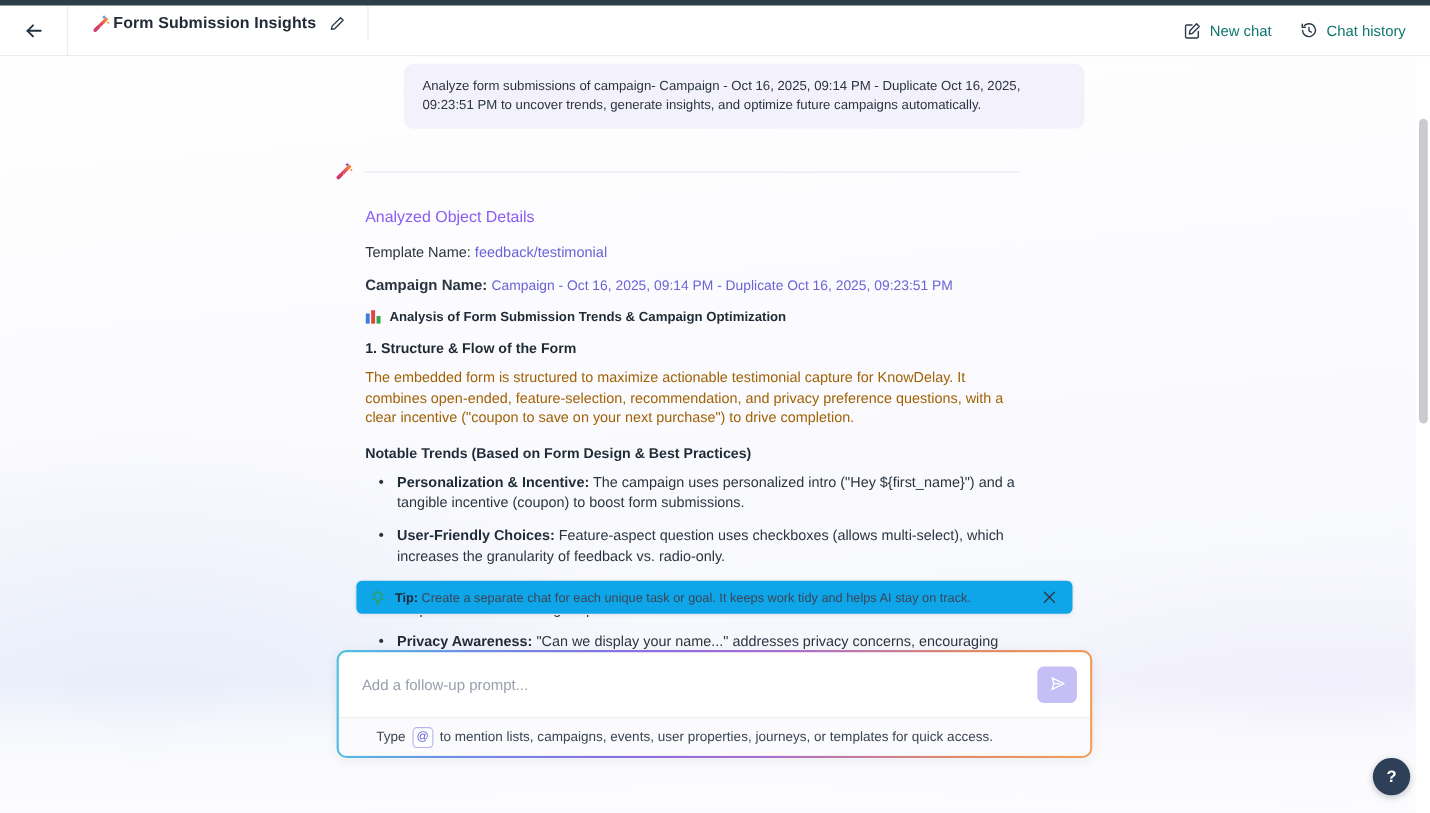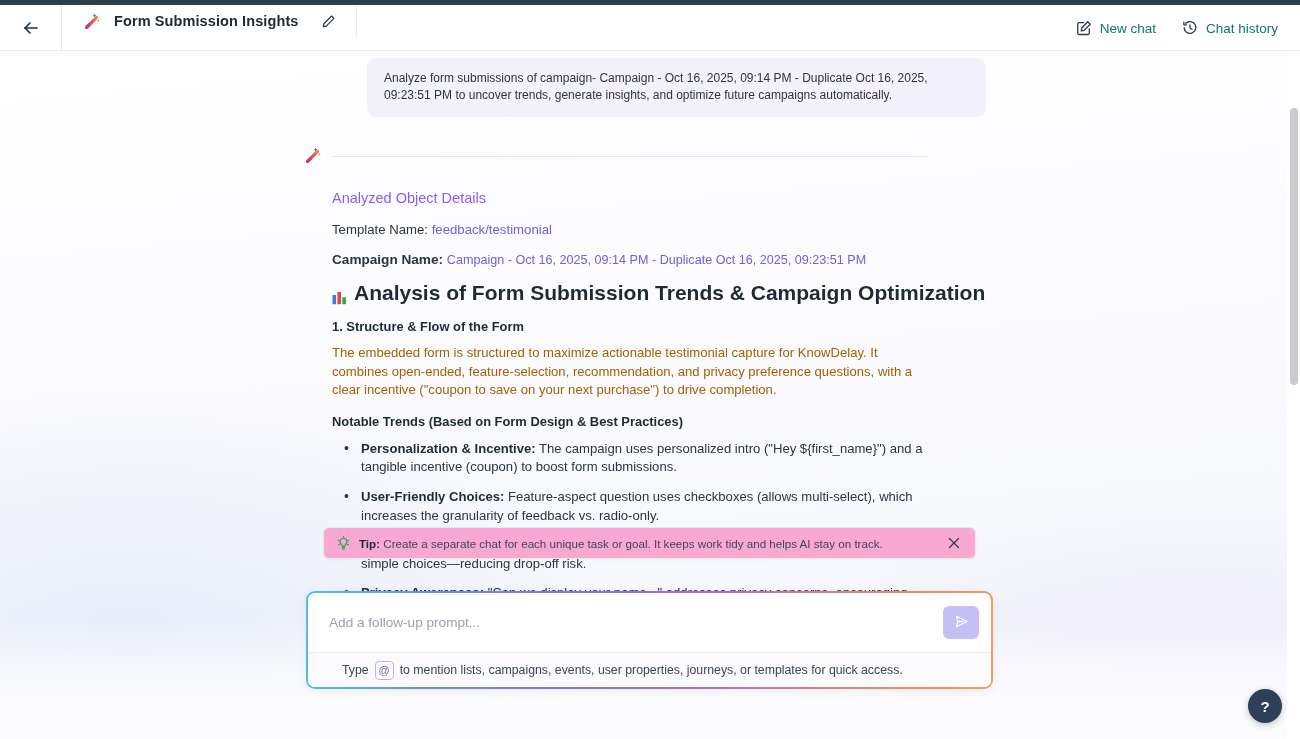--- a/index.html
+++ b/index.html
@@ -32,21 +32,21 @@
   }
   .back-cell {
     position: absolute; left: 0; top: 0; width: 62px; height: 46px;
     display: flex; align-items: center; justify-content: center;
     border-right: 1px solid #e8eaf0;
     cursor: pointer;
   }
   .back-cell svg { display: block; }
   .title-cell {
     position: absolute; left: 62px; top: 0; height: 32px;
-    display: flex; align-items: center; gap: 12px;
+    display: flex; align-items: center; gap: 1px;
     padding: 0 18px 0 20px;
     border-right: 1px solid #e8eaf0;
   }
   .wand-icon { width: 20px; height: 20px; display: block; flex: 0 0 auto; }
   .chat-title {
     font-size: 14.5px; font-weight: 700; color: #222b36;
     letter-spacing: 0.1px; white-space: nowrap;
   }
   .edit-btn {
     width: 20px; height: 20px; display: flex; align-items: center;
@@ -94,21 +94,21 @@
     margin: 25px 0 16px 29px;
   }
   .kv-line {
     margin: 13px 0 0 29px; font-size: 13.2px; color: #2b3541;
   }
   .kv-line.strong { font-weight: 700; font-size: 13.6px; margin-top: 15px; }
   .kv-val { color: #6b63d6; font-weight: 400; }
   .kv-val.small { font-size: 12.6px; }
 
   .sec-h2 {
-    margin: 14px 0 0 29px; font-size: 21px; font-weight: 700;
+    margin: 14px 0 0 29px; font-size: 12px; font-weight: 700;
     color: #1f2a37; display: flex; align-items: center; gap: 7px;
   }
   .emoji-chart { width: 15px; height: 14px; display: block; flex: 0 0 auto; }
   .sec-h3 {
     margin: 14px 0 0 29px; font-size: 12.9px; font-weight: 700; color: #1f2a37;
   }
   .para {
     margin: 10px 0 0 29px; width: 591px;
     font-size: 13.1px; line-height: 1.42; color: #a16207;
   }
@@ -136,21 +136,21 @@
     background: #ffffff; z-index: 8;
   }
   .scrollbar-thumb {
     position: absolute; top: 57px; right: 2px; width: 8px; height: 277px;
     background: #c9cbd0; border-radius: 4px; cursor: pointer;
   }
 
   
   .tip-bar {
     position: absolute; left: 323px; bottom: 180px; width: 653px; height: 32px;
-    background: #f9a8d4; border: 1px solid #e7e9ef;
+    background: #0ea5e9; border: 1px solid #e7e9ef;
     border-radius: 6px;
     display: flex; align-items: center; padding: 0 12px 0 13px;
     box-shadow: 0 1px 3px rgba(30,40,60,0.04);
     z-index: 20;
   }
   .tip-bulb { width: 13px; height: 15px; flex: 0 0 auto; display: block; }
   .tip-text {
     margin-left: 9px; font-size: 11.6px; color: #3c4654; flex: 1 1 auto;
   }
   .tip-text b { font-weight: 700; color: #20293a; }

